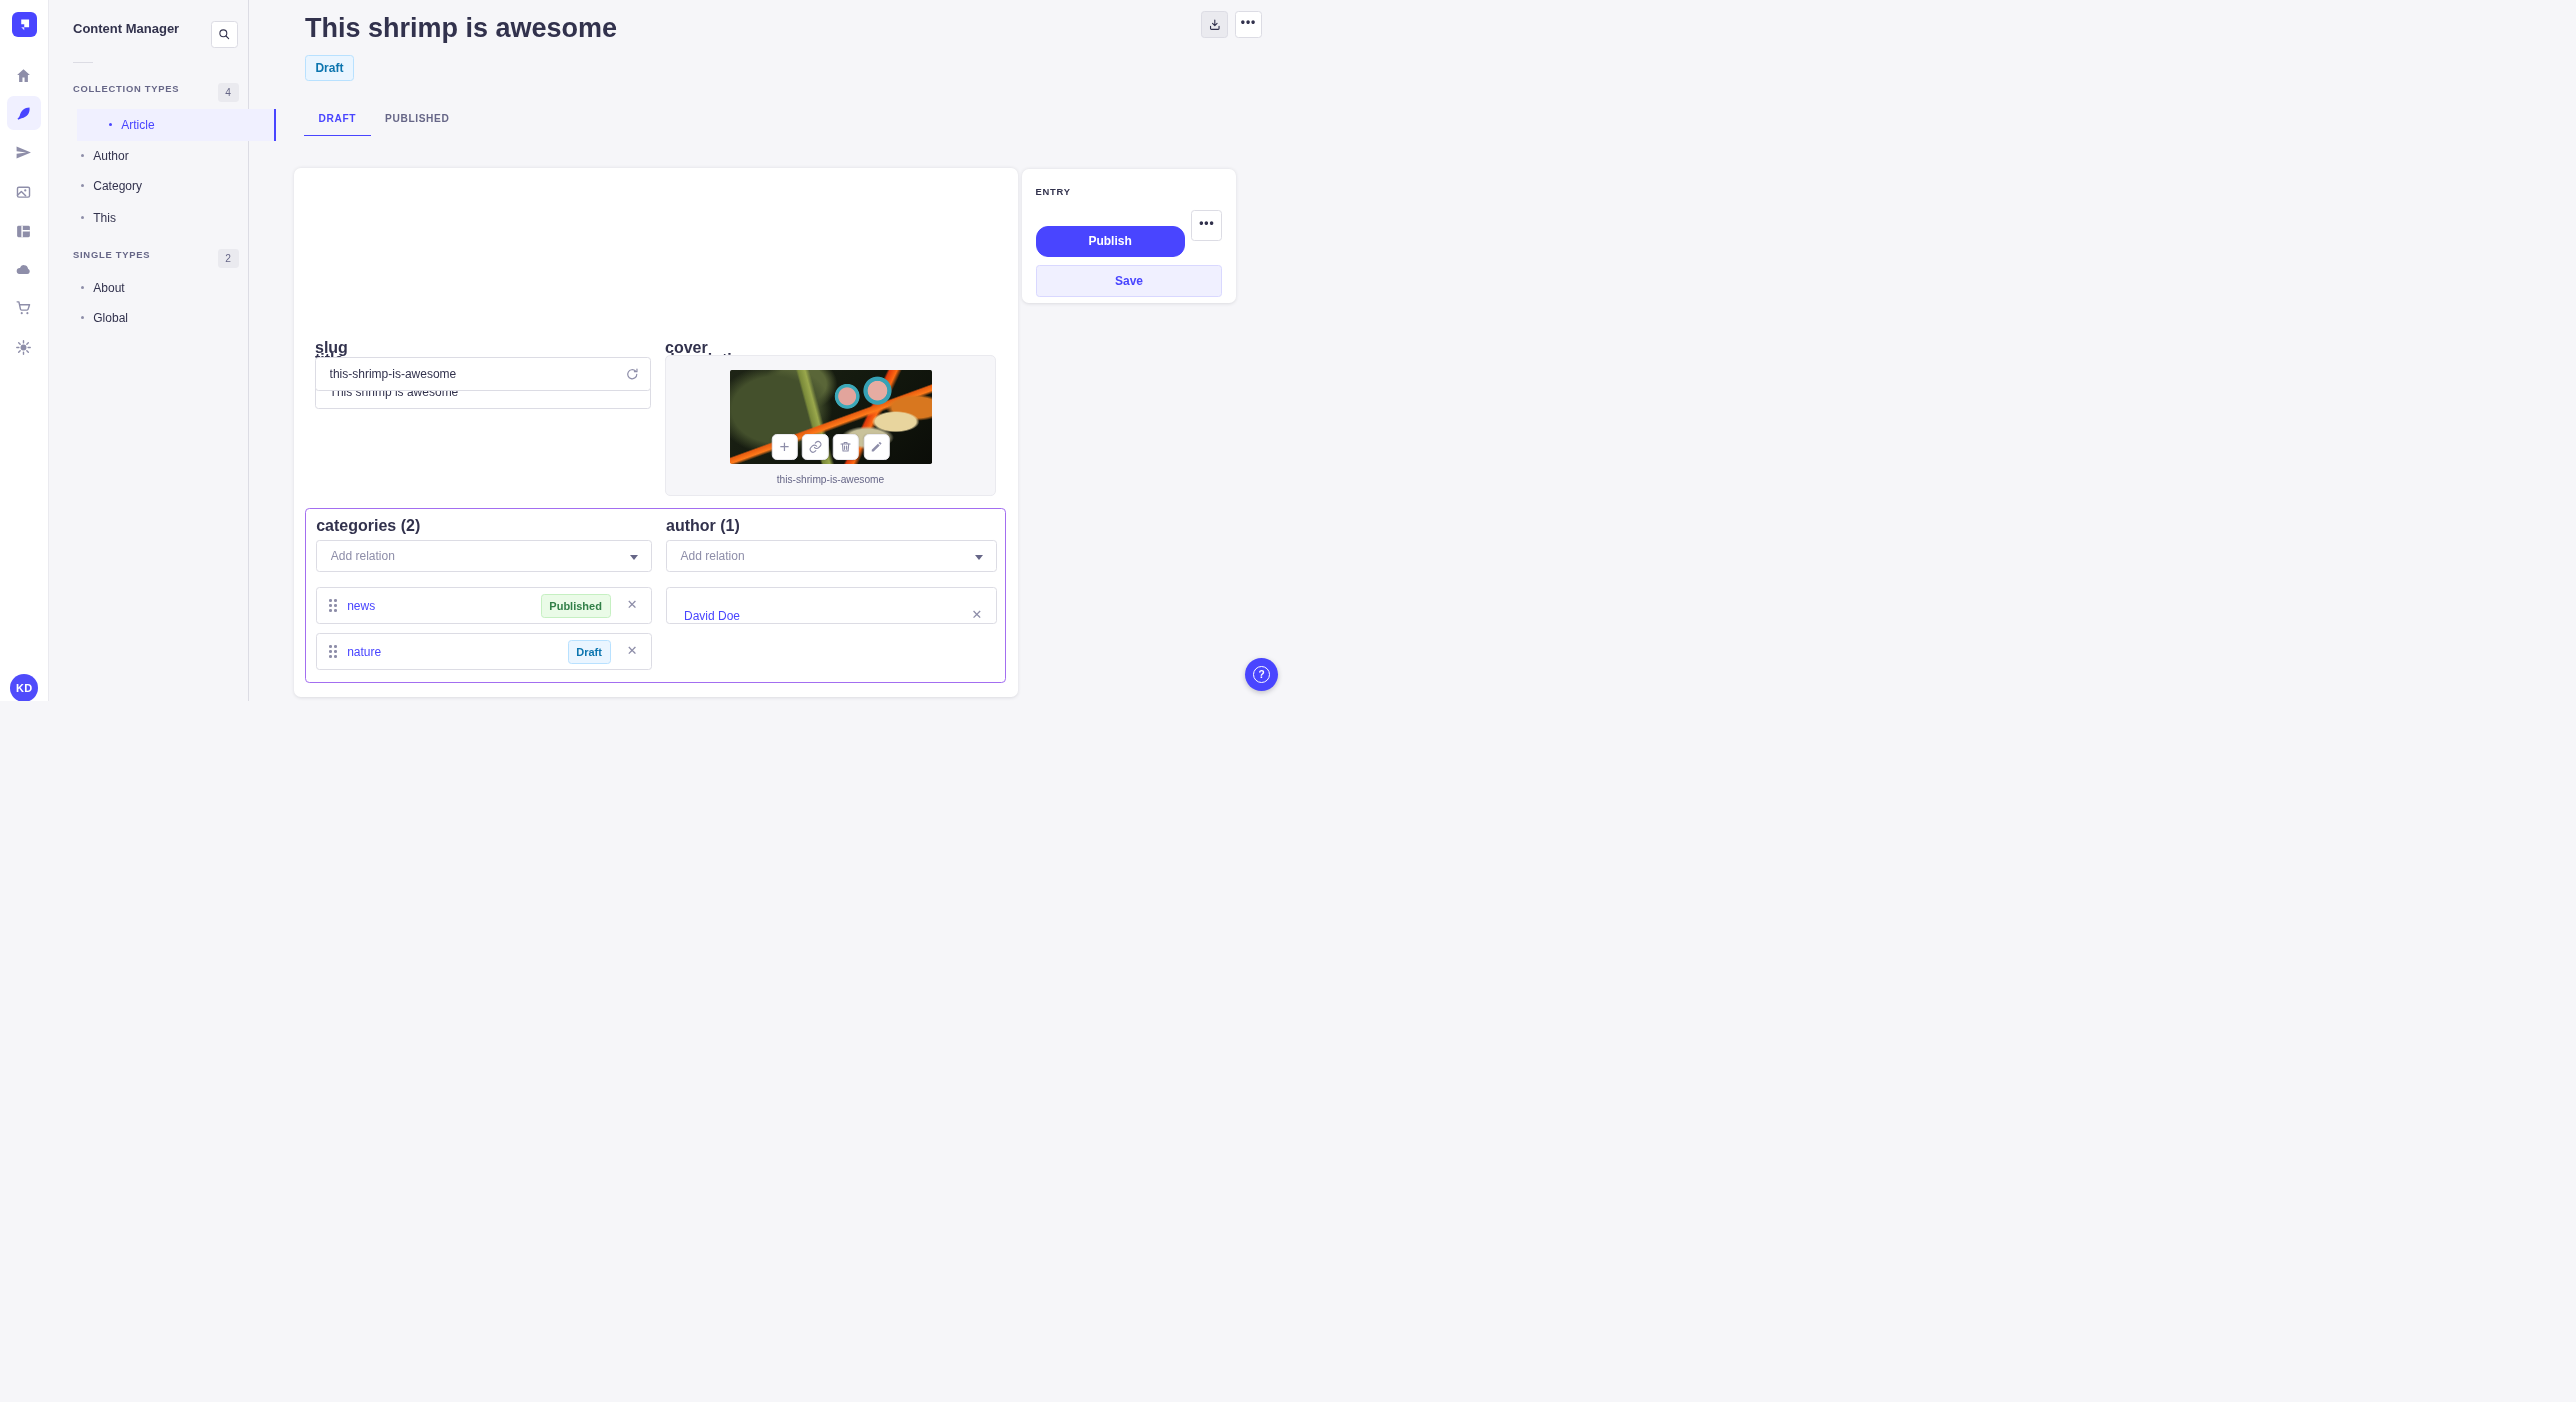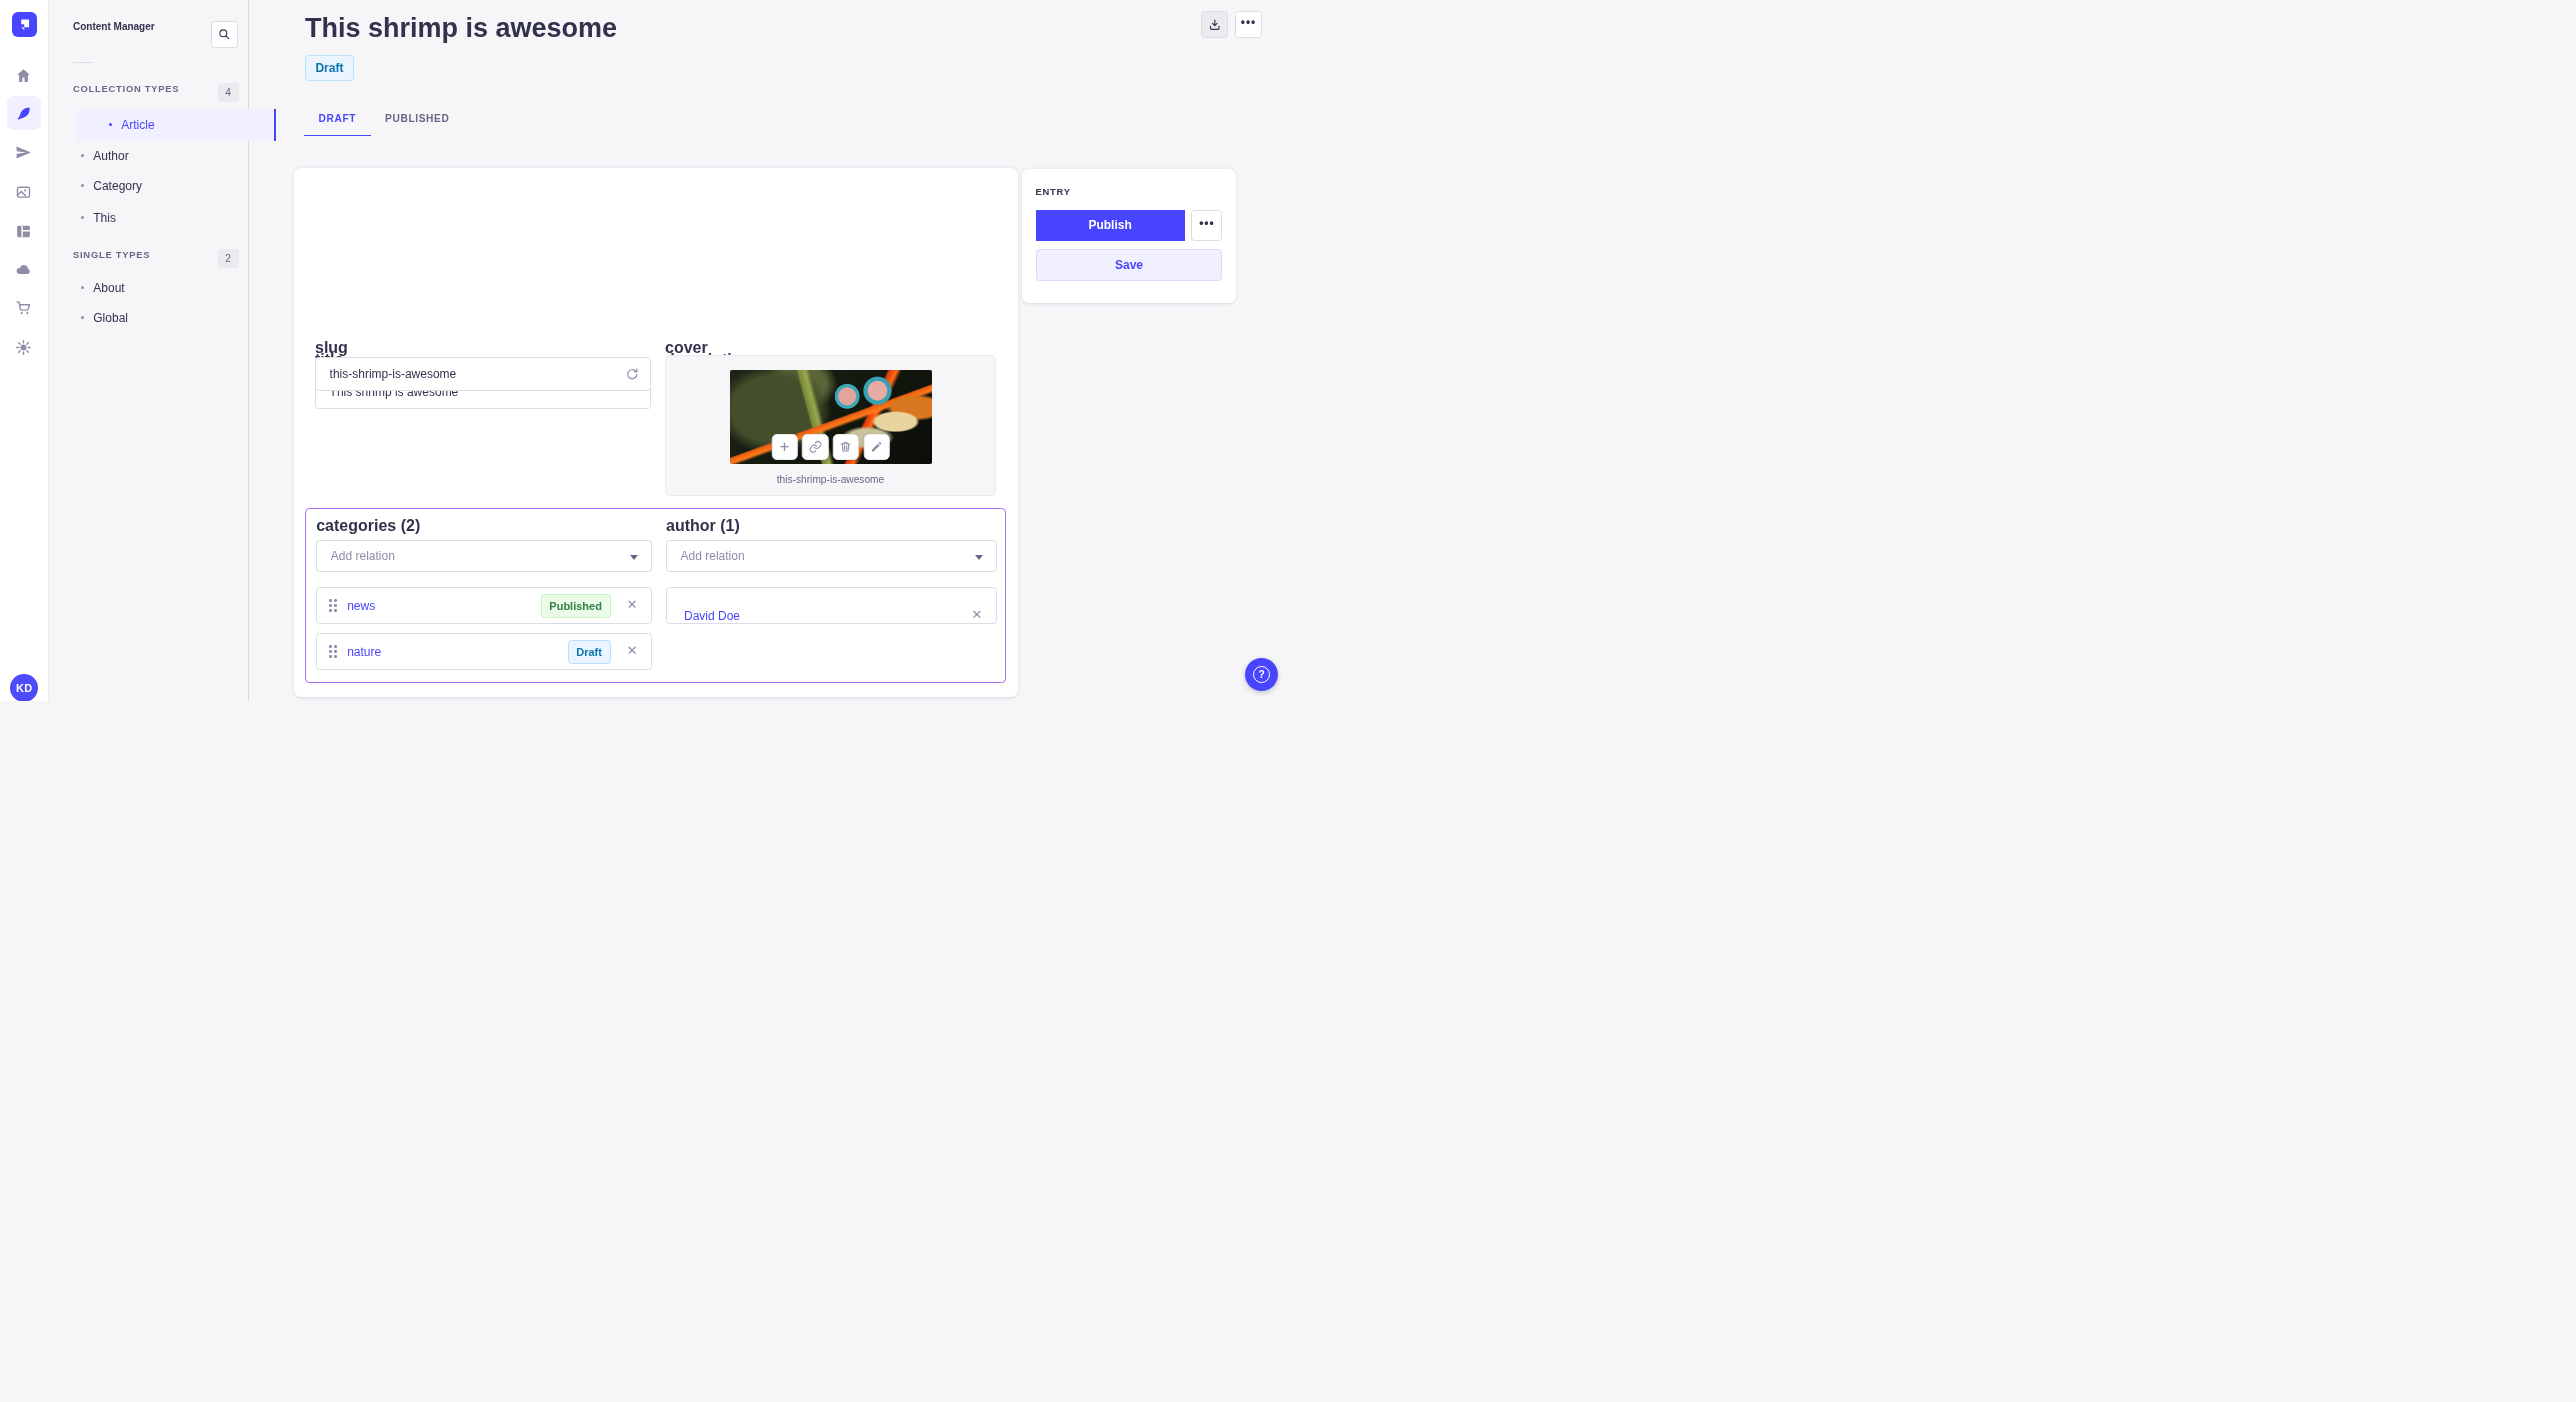--- a/index.html
+++ b/index.html
@@ -12,21 +12,21 @@
   .logo { position:absolute; left:12px; top:12px; width:25px; height:25px; border-radius:6px; background:#4945FF; display:flex; align-items:center; justify-content:center; }
   .railbtn { position:absolute; left:6.8px; width:34px; height:34px; border-radius:6.8px; display:flex; align-items:center; justify-content:center; }
   .railbtn svg { width:17px; height:17px; }
   .railbtn.active { background:#F0F0FF; }
   .rail-ic { stroke:#8E8EA9; fill:none; stroke-width:2; stroke-linecap:round; stroke-linejoin:round; }
   .rail-ic-fill { fill:#8E8EA9; stroke:none; }
   .avatar { position:absolute; left:10.2px; top:674px; width:28px; height:28px; border-radius:50%; background:#4F4BFB; color:#fff; font-size:11px; font-weight:700; display:flex; align-items:center; justify-content:center; letter-spacing:.02em; }
 
   
   .sidebar { position:absolute; left:49px; top:0; width:200px; height:701px; background:#F6F6F9; border-right:0.9px solid #DCDCE4; z-index:4; }
-  .sb-title { position:absolute; left:24px; top:21px; font-size:10px; font-weight:700; color:#32324D; }
+  .sb-title { position:absolute; left:24px; top:21px; font-size:13px; font-weight:700; color:#32324D; }
   .sb-search { position:absolute; right:10.2px; top:21px; width:27px; height:27px; border:0.9px solid #DCDCE4; border-radius:3.4px; background:#fff; display:flex; align-items:center; justify-content:center; }
   .sb-divider { position:absolute; left:24px; top:62px; width:20.4px; height:0.9px; background:#DCDCE4; }
   .sb-sechead { position:absolute; left:24px; font-size:9.4px; font-weight:700; letter-spacing:.08em; color:#666687; }
   .sb-count { position:absolute; right:9.4px; width:21px; height:19px; background:#EAEAEF; border-radius:3.4px; color:#666687; font-size:10.2px; display:flex; align-items:center; justify-content:center; }
   .sb-item { position:absolute; left:0; width:100%; height:31.5px; display:flex; align-items:center; padding-left:31.5px; gap:9.4px; cursor:pointer; }
   .sb-item .bullet { width:3.4px; height:3.4px; border-radius:50%; background:#8E8EA9; flex:0 0 auto; }
   .sb-item .lbl { font-size:12px; color:#32324D; }
   .sb-item.active { background:#F0F0FF; border-right:2.6px solid #4945FF;margin-left:28px; }
   .sb-item.active .bullet { background:#4945FF; }
   .sb-item.active .lbl { color:#4945FF; font-weight:500; }
@@ -86,21 +86,21 @@
   .rel-spacer { flex:1; }
   .pill { height:24px; padding:0 7.7px; display:flex; align-items:center; border-radius:3.4px; font-size:11px; font-weight:600; margin-right:14.5px; }
   .pill-published { background:#EAFBE7; border:0.9px solid #C6F0C2; color:#328048; }
   .pill-draft { background:#EAF5FF; border:0.9px solid #B8E1FF; color:#0C75AF; }
   .x-btn { font-size:12.8px; color:#8E8EA9; cursor:pointer; line-height:1; padding:1.7px; }
 
   
   .entry { position:absolute; left:773px; top:169px; width:214px; height:134px; background:#fff; border-radius:6.8px; box-shadow:0 0.9px 3.4px rgba(33,33,52,.12); padding:13.6px; }
   .entry-title { font-size:9.4px; font-weight:700; letter-spacing:.08em; color:#32324D; margin-top:3.4px; }
   .entry-row { display:flex; gap:6.8px; margin-top:12.8px; }
-  .btn-publish { flex:1; height:31px; background:#4945FF; border:0.9px solid #4945FF; border-radius:0; color:#fff; font-size:12px; font-weight:600; display:flex; align-items:center; justify-content:center; cursor:pointer; }
+  .btn-publish { flex:1; height:31px; background:#4945FF; border:0.9px solid #4945FF; border-radius:12px; color:#fff; font-size:12px; font-weight:600; display:flex; align-items:center; justify-content:center; cursor:pointer;margin-top:16px; }
   .btn-more-sm { width:31px; height:31px; background:#fff; border:0.9px solid #DCDCE4; border-radius:3.4px; display:flex; align-items:center; justify-content:center; cursor:pointer; }
   .btn-save { width:100%; height:32px; margin-top:8.5px; background:#F0F0FF; border:0.9px solid #D9D8FF; border-radius:3.4px; color:#4945FF; font-size:12px; font-weight:600; display:flex; align-items:center; justify-content:center; cursor:pointer; }
 
   .help-fab { position:absolute; left:1245px; top:658px; width:33px; height:33px; border-radius:50%; background:#4945FF; display:flex; align-items:center; justify-content:center; cursor:pointer; box-shadow:0 1.7px 5.1px rgba(33,33,52,.25); }
   .help-q { width:17px; height:17px; border:1.7px solid #fff; border-radius:50%; color:#fff; font-size:10.2px; font-weight:700; display:flex; align-items:center; justify-content:center; }
 </style>
 </head>
 <body>
 
 <div class="page">

